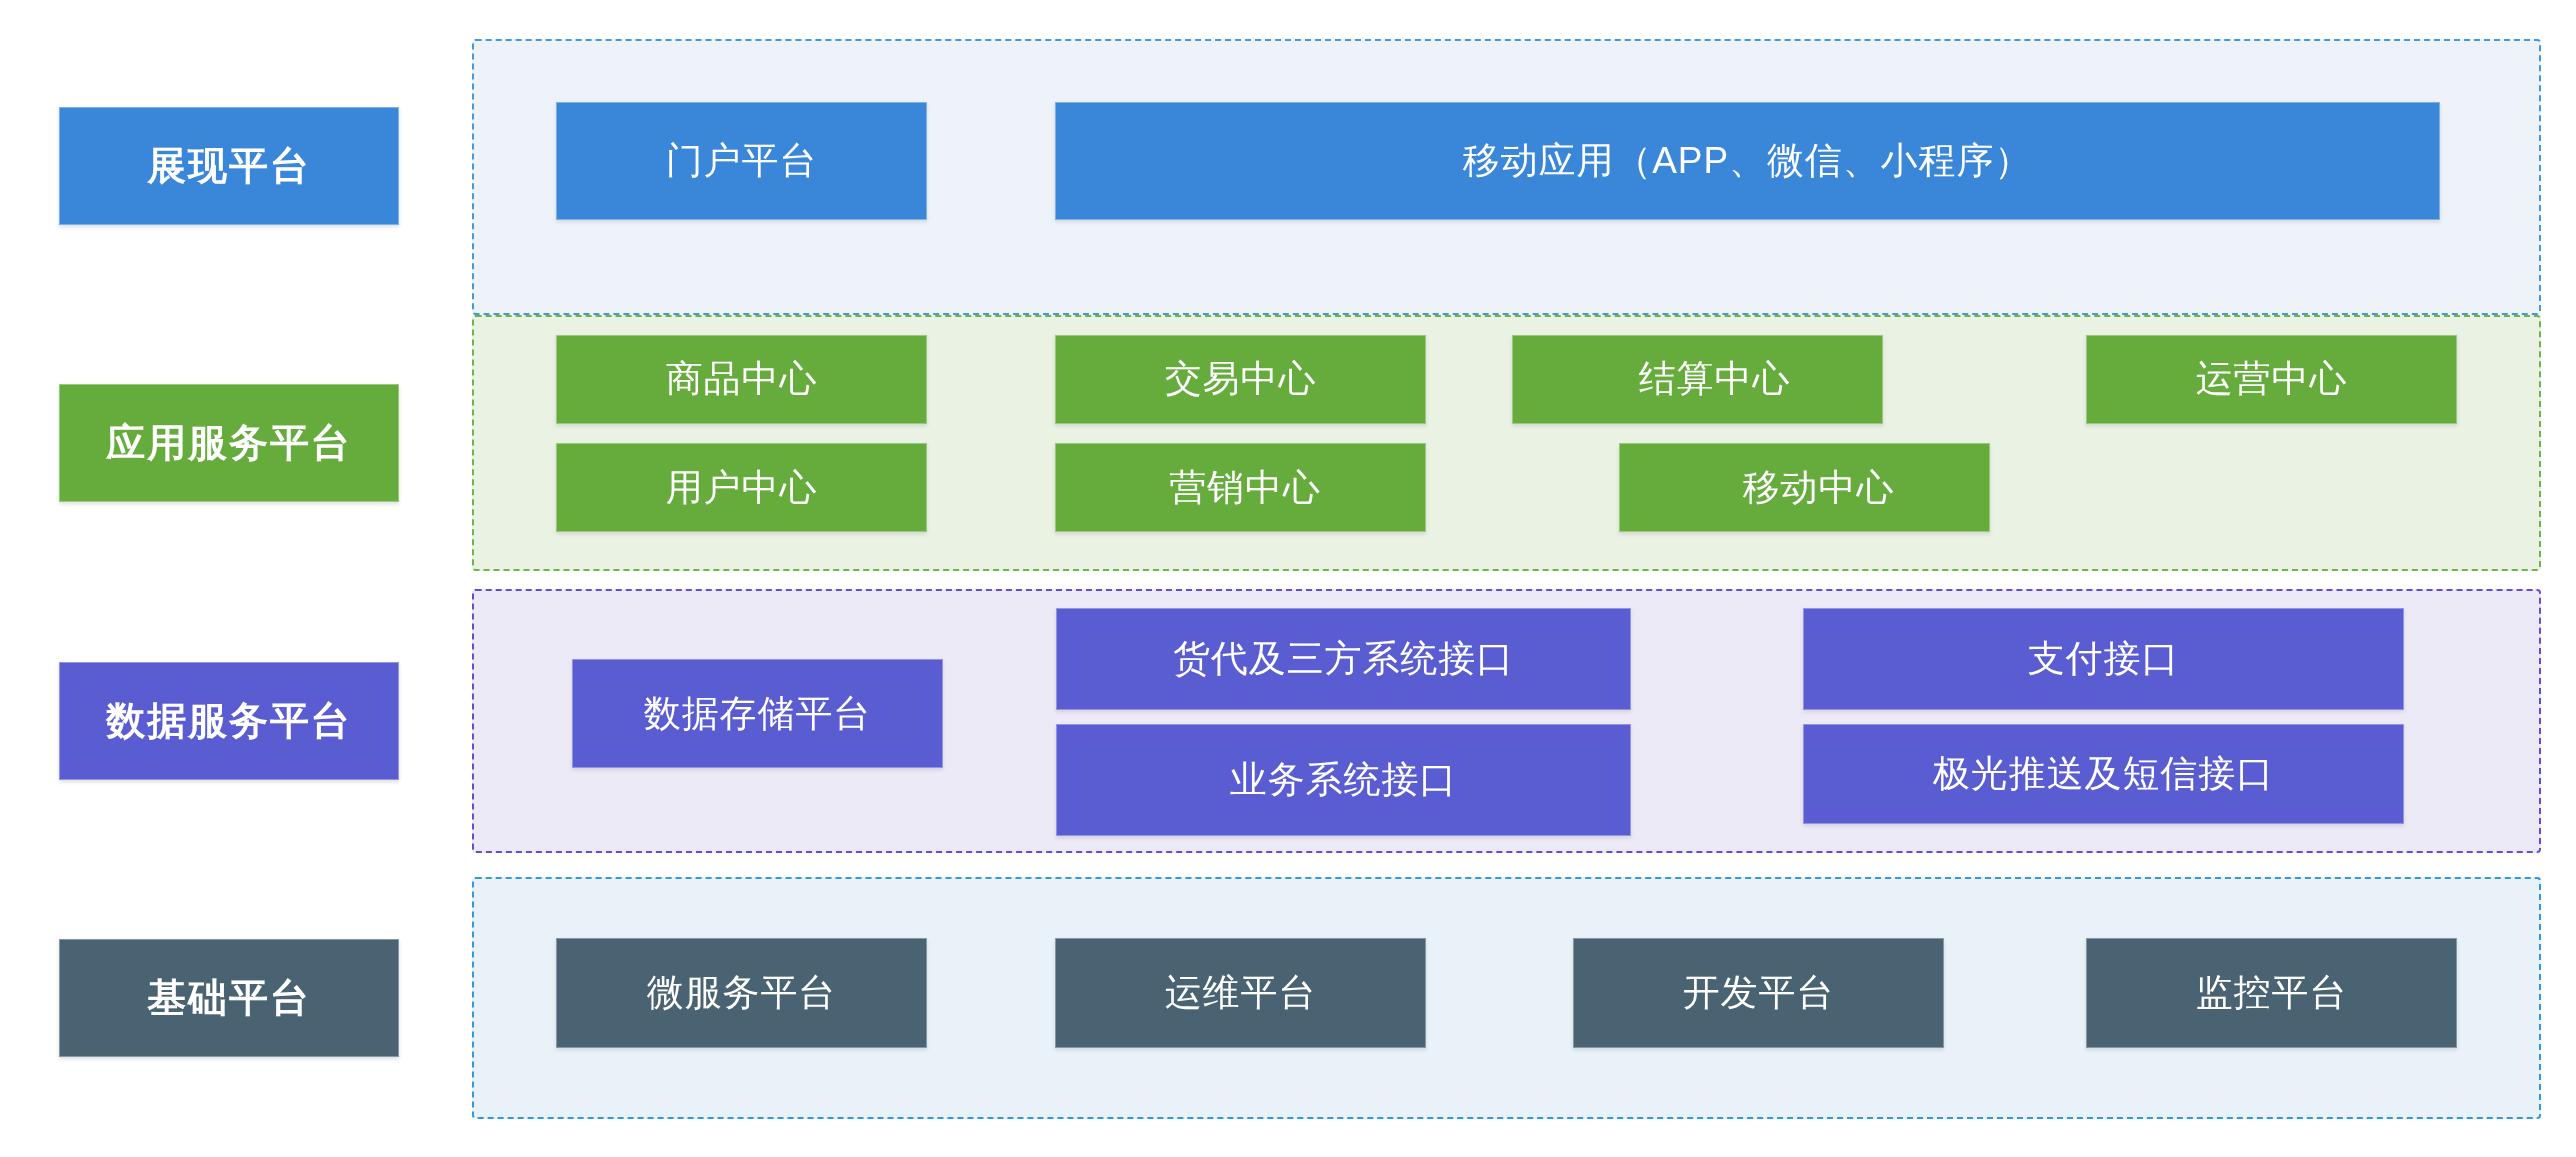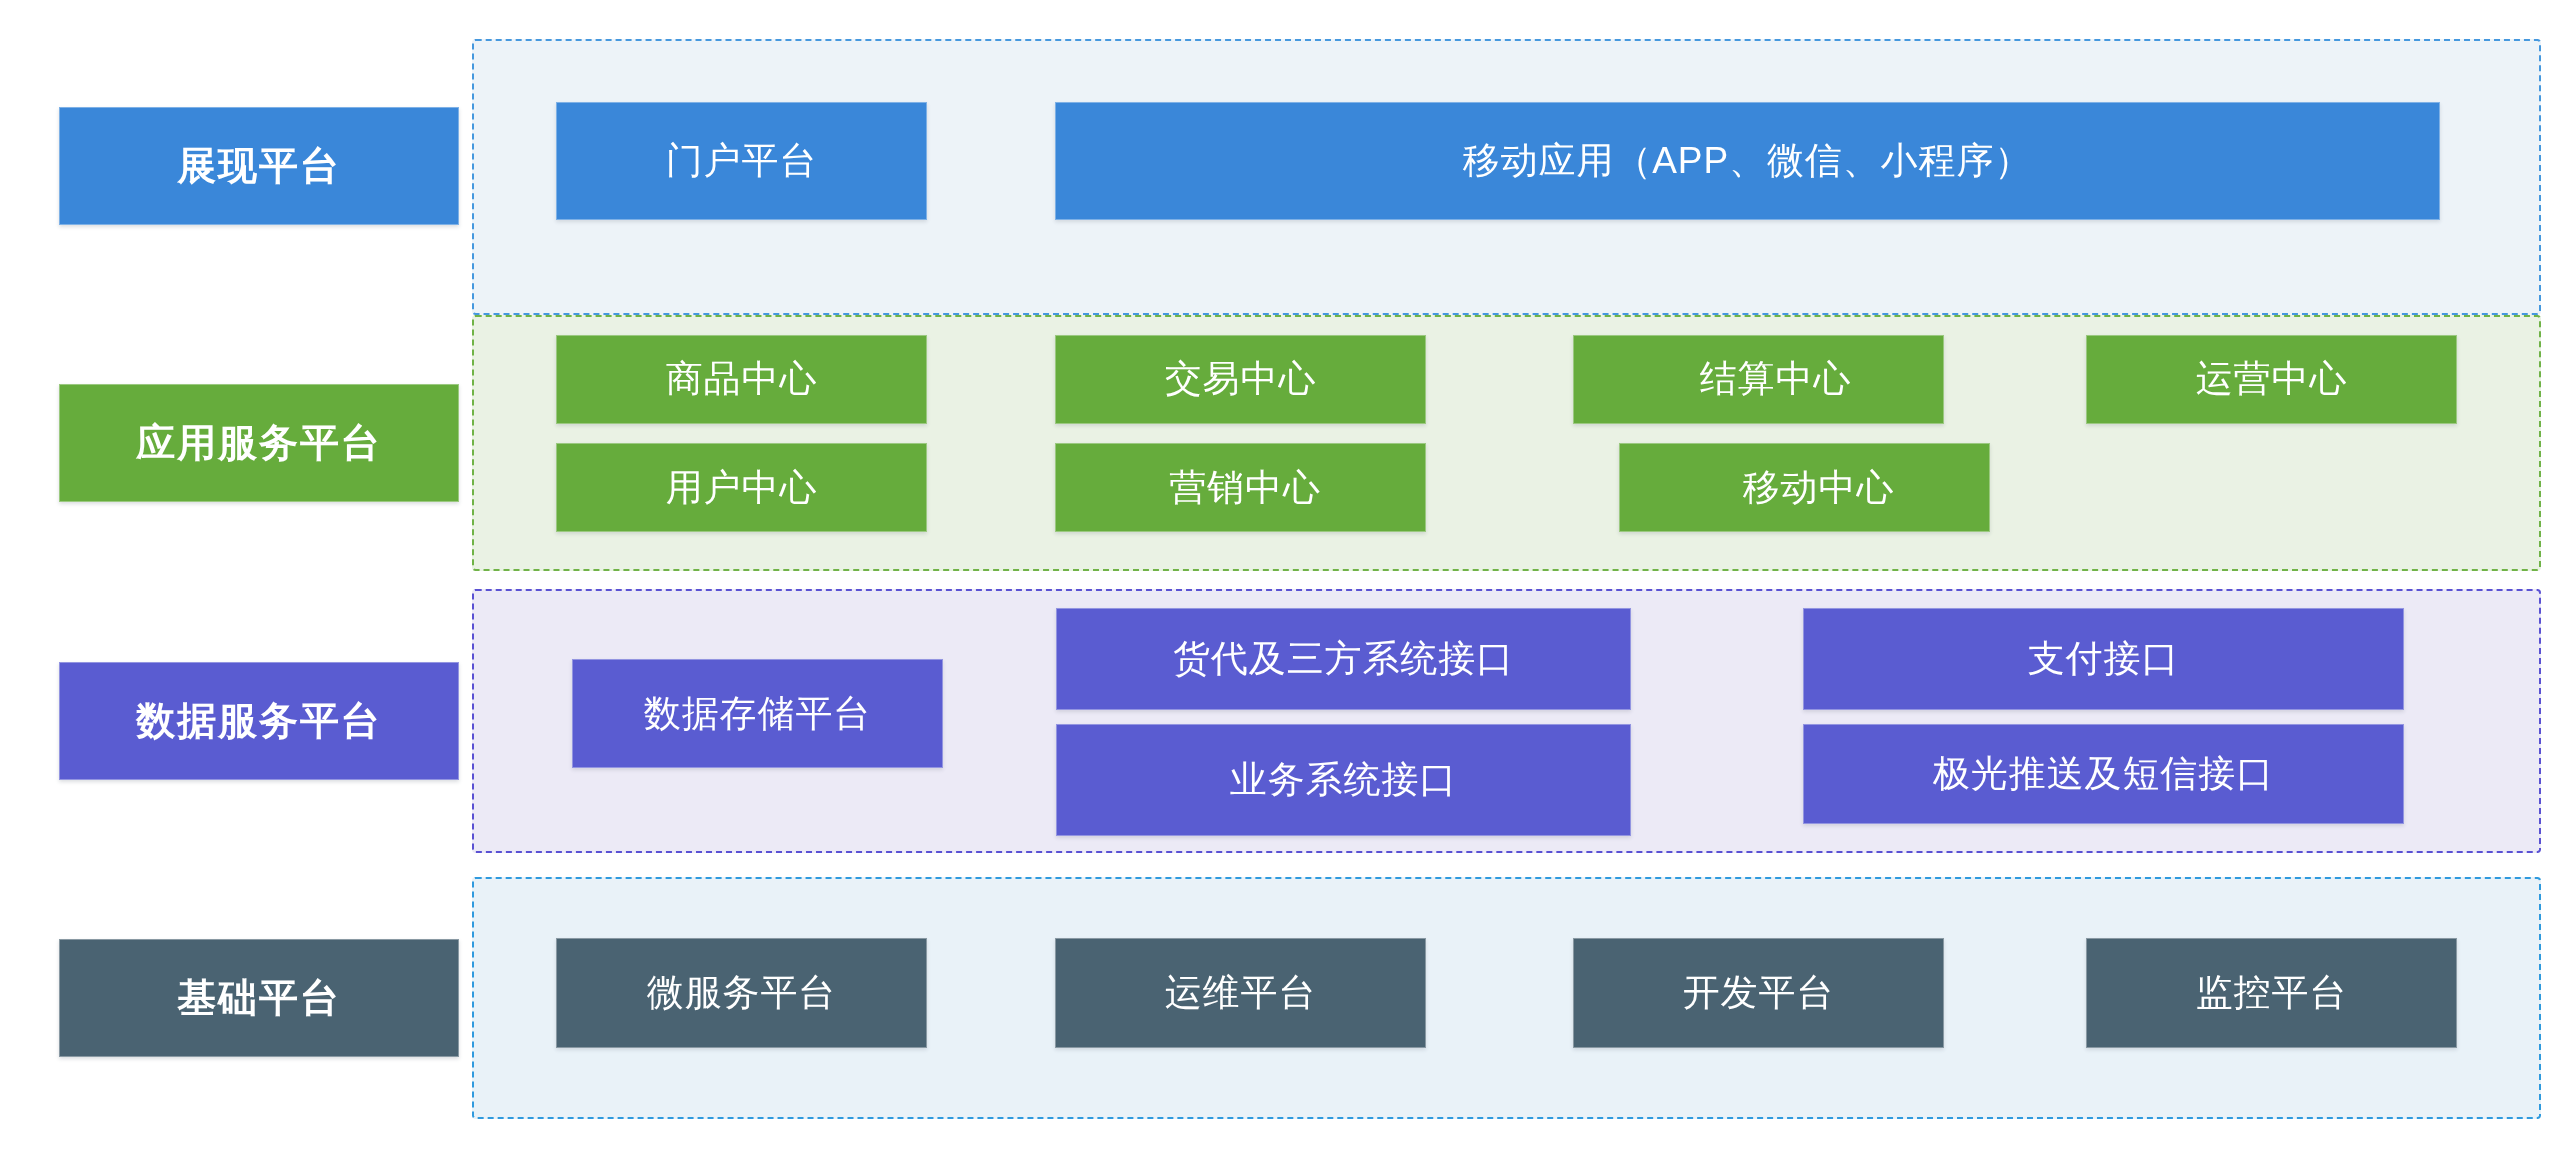--- a/index.html
+++ b/index.html
@@ -13,21 +13,21 @@
   }
   .diagram {
     position: relative;
     width: 2576px;
     height: 1157px;
   }
   
   .row-label {
     position: absolute;
     left: 59px;
-    width: 400px;
+    width: 340px;
     height: 118px;
     box-sizing: border-box;
     display: flex;
     align-items: center;
     justify-content: center;
     color: var(--text, #fff);
     font-size: 39px;
     font-weight: bold;
     letter-spacing: 1.9px;
     border: 1.9px solid rgba(255,255,255,0.35);
@@ -71,21 +71,21 @@
   .sb { background: var(--slate, #4a6372); text-align: right; }
 
   
   .p1 { left: 82px;  top: 61px; width: 371px;  height: 118px; }
   .p2 { left: 581px; top: 61px; width: 1385px; height: 118px; }
 
   
   .gbox { width: 371px; height: 89px; }
   .g1 { left: 82px;   top: 17.6px; }
   .g2 { left: 581px;  top: 17.6px; }
-  .g3 { left: 1099px; top: 17.6px; padding-left: 34px; }
+  .g3 { left: 1038px; top: 17.6px; padding-left: 34px; }
   .g4 { left: 1612px; top: 17.6px; }
   .g5 { left: 82px;   top: 126px; }
   .g6 { left: 581px;  top: 126px; padding-left: 9px; }
   .g7 { left: 1145px; top: 126px; padding-left: 28px; }
 
   
   .d1 { left: 82px;   top: 68px;  width: 371px; height: 109px; margin-left: 16px; }
   .d2 { left: 582px;  top: 16.7px;  width: 575px; height: 102px; }
   .d3 { left: 582px;  top: 133px; width: 575px; height: 112px; }
   .d4 { left: 1329px; top: 16.7px;  width: 601px; height: 102px; }

